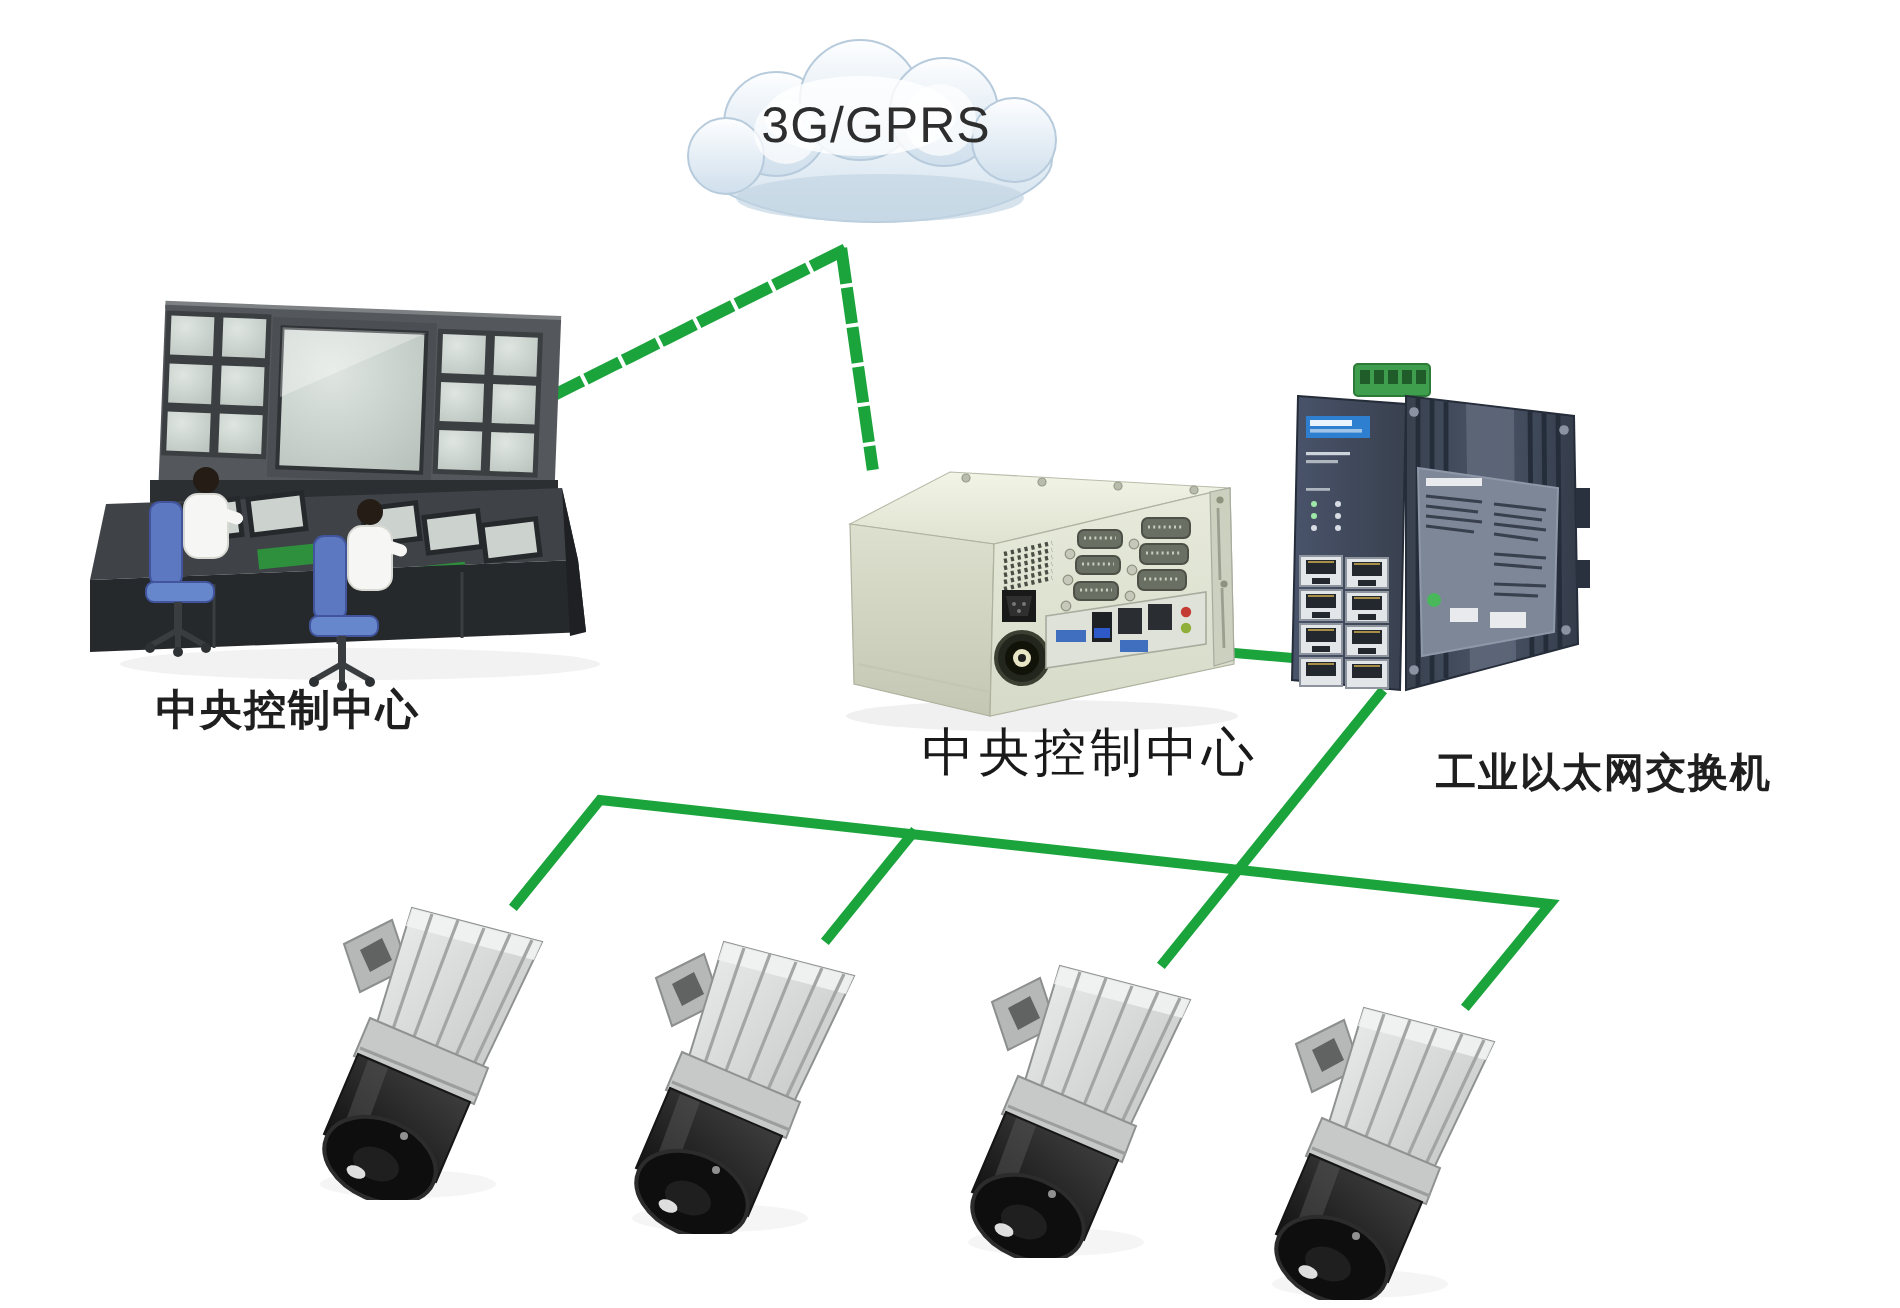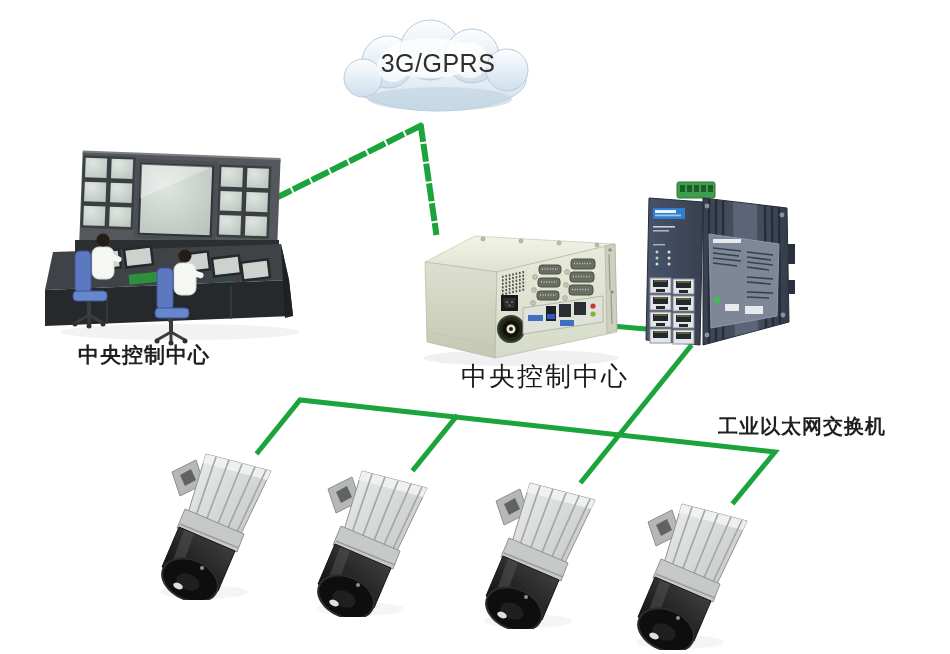--- a/index.html
+++ b/index.html
@@ -7,21 +7,21 @@
     position:relative;width:950px;height:654px;background:#ffffff;overflow:hidden;
     font-family:"Liberation Sans",sans-serif;
   }
   #canvas svg{position:absolute;left:0;top:0;}
   .lbl{position:absolute;white-space:nowrap;color:#1f1f1f;}
   .lbl-hei{font-family:"Liberation Sans",sans-serif;font-weight:bold;letter-spacing:1px;}
   .lbl-song{font-family:"Liberation Serif",serif;font-weight:400;letter-spacing:2px;}
   #cloud-label{left:378px;top:49px;width:120px;text-align:center;font-size:25px;color:#2e2e2e;letter-spacing:.5px;font-weight:400;}
   #label-control-center{left:78px;top:341px;font-size:21px;}
   #label-pc{left:461px;top:359px;font-size:26px;color:#191919;}
-  #label-switch{left:718px;top:373px;font-size:20px;margin-top:40px;}
+  #label-switch{left:718px;top:373px;font-size:20px;}
   #label-cameras{left:20px;top:513px;font-size:20px;}
 </style>
 </head>
 <body>
 
 <div id="canvas">
 
 <svg width="950" height="654" viewBox="0 0 950 654">
   <defs>
     <linearGradient id="cloudG" x1="0" y1="0" x2="0" y2="1">

